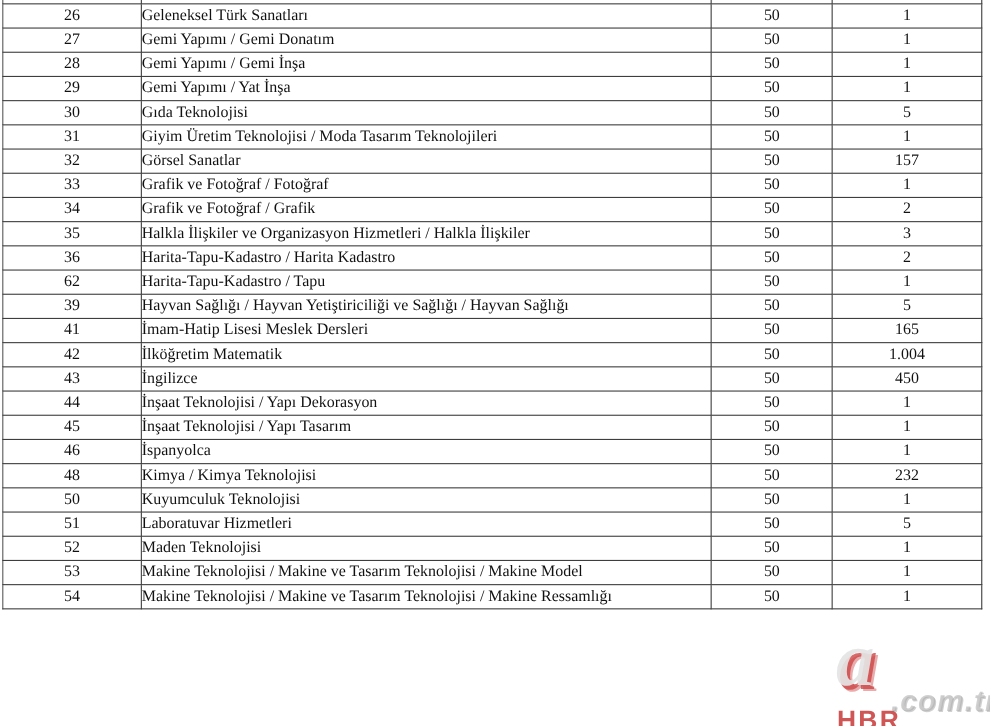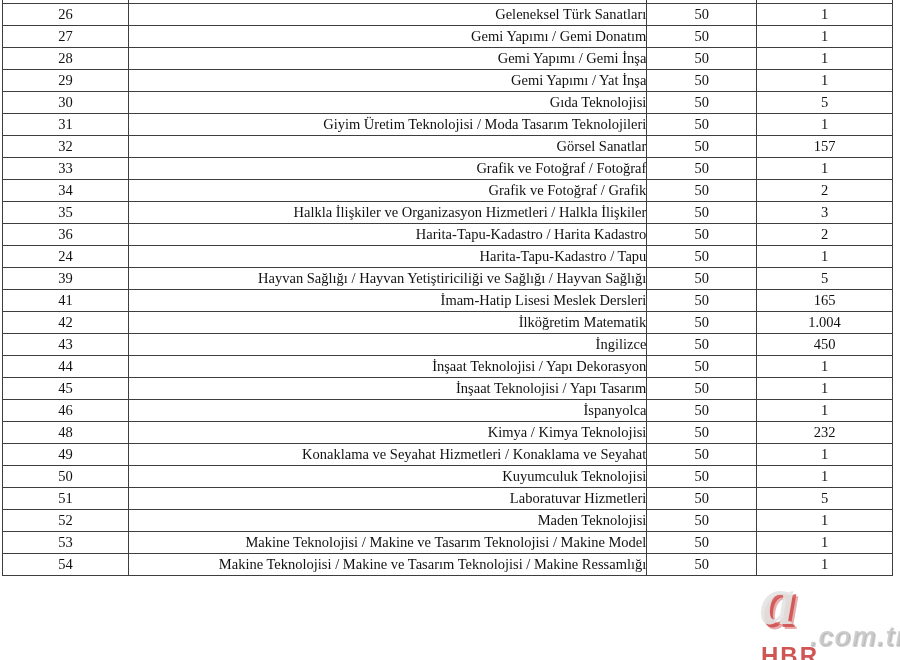--- a/index.html
+++ b/index.html
@@ -35,21 +35,21 @@
     border: 1.5px solid #3e3e3e;
     height: 21px;
     padding: 0;
     font-size: 14.5px;
     color: #111111;
     white-space: nowrap;
     overflow: hidden;
     vertical-align: middle;
   }
   td.col-no    { width: 124px; text-align: center; }
-  td.col-name  { width: 514px; text-align: right; padding-left: 12px; }
+  td.col-name  { width: 514px; text-align: left; padding-left: 12px; }
   td.col-quota { width: 108px; text-align: center; }
   td.col-count { width: 134px; text-align: center; }
 
   
   .watermark {
     position: absolute;
     left: 752px;
     top: 582px;
     width: 148px;
     height: 78px;
@@ -174,21 +174,21 @@
       <td class="col-quota">50</td>
       <td class="col-count">3</td>
     </tr>
           <tr>
       <td class="col-no">36</td>
       <td class="col-name">Harita-Tapu-Kadastro / Harita Kadastro</td>
       <td class="col-quota">50</td>
       <td class="col-count">2</td>
     </tr>
           <tr>
-      <td class="col-no">24</td>
+      <td class="col-no">62</td>
       <td class="col-name">Harita-Tapu-Kadastro / Tapu</td>
       <td class="col-quota">50</td>
       <td class="col-count">1</td>
     </tr>
           <tr>
       <td class="col-no">39</td>
       <td class="col-name">Hayvan Sağlığı / Hayvan Yetiştiriciliği ve Sağlığı / Hayvan Sağlığı</td>
       <td class="col-quota">50</td>
       <td class="col-count">5</td>
     </tr>
@@ -226,26 +226,20 @@
       <td class="col-no">46</td>
       <td class="col-name">İspanyolca</td>
       <td class="col-quota">50</td>
       <td class="col-count">1</td>
     </tr>
           <tr>
       <td class="col-no">48</td>
       <td class="col-name">Kimya / Kimya Teknolojisi</td>
       <td class="col-quota">50</td>
       <td class="col-count">232</td>
-    </tr>
-          <tr>
-      <td class="col-no">49</td>
-      <td class="col-name">Konaklama ve Seyahat Hizmetleri / Konaklama ve Seyahat</td>
-      <td class="col-quota">50</td>
-      <td class="col-count">1</td>
     </tr>
           <tr>
       <td class="col-no">50</td>
       <td class="col-name">Kuyumculuk Teknolojisi</td>
       <td class="col-quota">50</td>
       <td class="col-count">1</td>
     </tr>
           <tr>
       <td class="col-no">51</td>
       <td class="col-name">Laboratuvar Hizmetleri</td>

